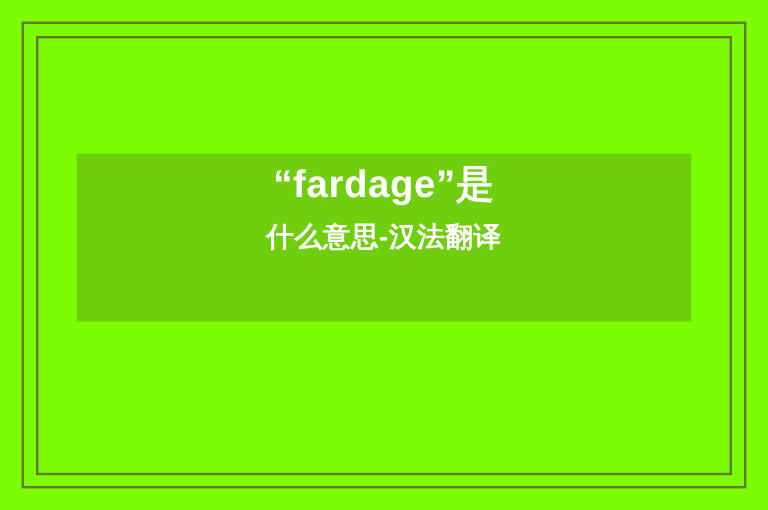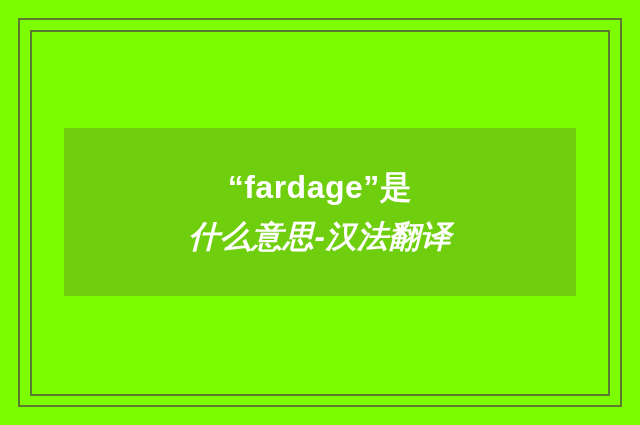--- a/index.html
+++ b/index.html
@@ -45,45 +45,43 @@
     box-sizing: border-box;
     pointer-events: none;
   }
 
   
   .title-panel {
     position: absolute;
     left: 64px;
     top: 128px;
     width: 512px;
-    height: 168px;
+    height: 140px;
     background: #6fce0e;
     box-sizing: border-box;
     display: flex;
     flex-direction: column;
     align-items: center;
-    justify-content: center;
   }
 
   .title-line {
     color: #ffffff;
     font-weight: bold;
     font-size: 31px;
     line-height: 1.58;
     letter-spacing: 0.5px;
     text-align: center;
     white-space: nowrap;
     font-family: "Liberation Sans", "DejaVu Sans", sans-serif;
   }
   .title-line-1 {
     font-size: 32px;
   }
   .title-line-2 {
-    font-size: 31px;
-    font-style: italic;
+    font-size: 23px;
   }
 </style>
 </head>
 <body>
 
 <div class="canvas">
 
   <div class="frame-outer"></div>
   <div class="frame-inner"></div>
 

